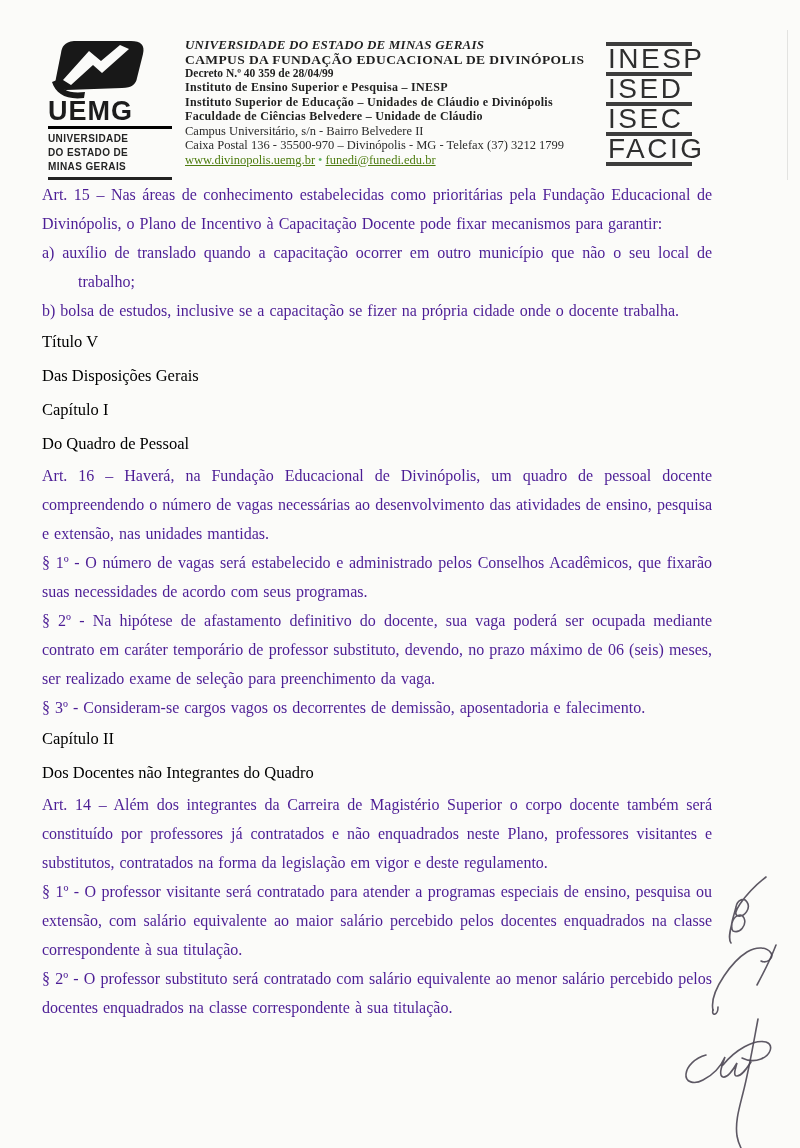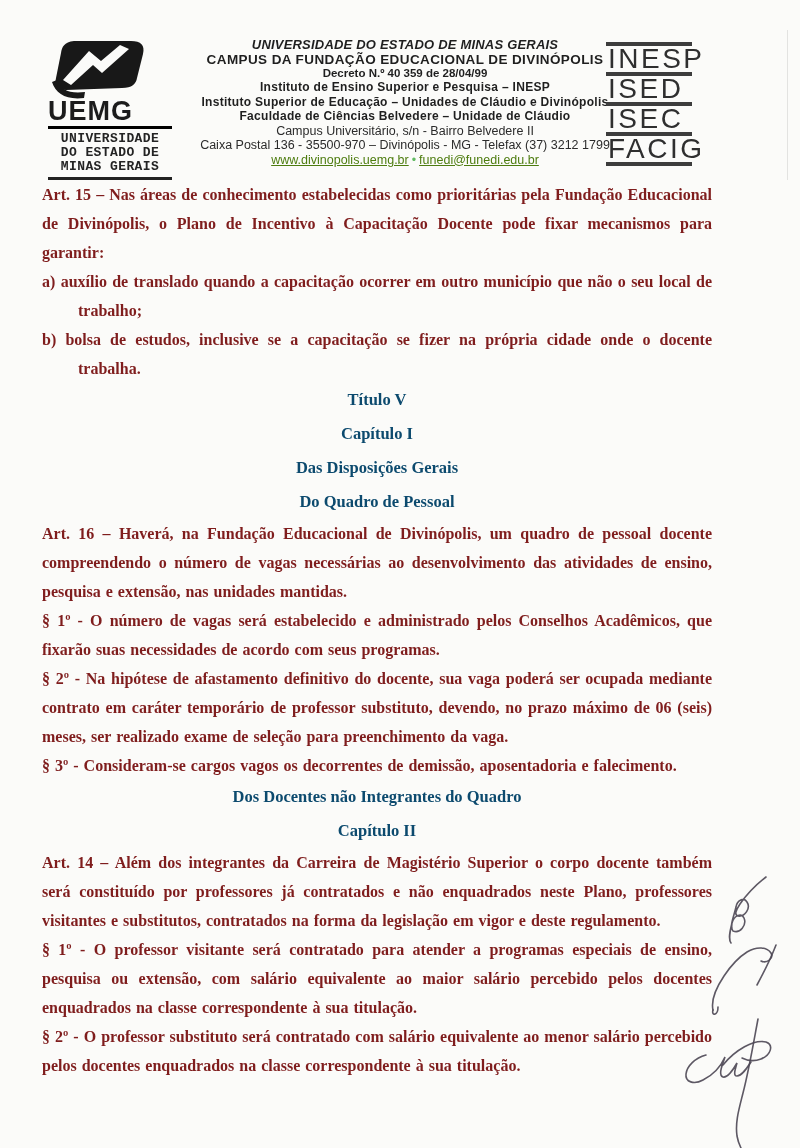--- a/index.html
+++ b/index.html
@@ -16,29 +16,28 @@
   
   .logo-block { position: absolute; left: 48px; top: 40px; width: 124px; text-align: left; }
   .logo-mark { display: block; margin-left: 2px; }
   .uemg-acronym {
     font-family: "Liberation Sans", sans-serif;
     font-weight: bold; font-size: 27px; letter-spacing: 1px;
     color: #1c1c1c; line-height: 26px;
     border-bottom: 3px solid #000000; padding-bottom: 2px; margin-top: -2px;
   }
   .org-lines {
-    font-family: Liberation Mono, monospace;
-    font-weight: bold; font-size: 13px; letter-spacing: 0.4px;
+    font-family: Liberation Sans, sans-serif;
+    font-weight: bold; font-size: 10px; letter-spacing: 0.4px;
     color: #242424; line-height: 14px; padding: 3px 0 3px 0;
     border-bottom: 3px solid #222;
-    text-align: center;
   }
 
-  .header-center { position: absolute; left: 185px; top: 38px; width: 440px; text-align: center;
-    font-family: Liberation Sans, sans-serif; color: #1f1f1f; }
+  .header-center { position: absolute; left: 185px; top: 38px; width: 440px; 
+    font-family: Liberation Serif, serif; color: #1f1f1f; }
   .hc-line { line-height: 14.5px; white-space: nowrap; }
   .hc-0 { font-style: italic; font-weight: bold; font-size: 13px; letter-spacing: 0.2px; }
   .hc-1 { font-weight: bold; font-size: 13.5px; letter-spacing: 0.4px; }
   .hc-2 { font-weight: bold; font-size: 11.5px; line-height: 13px; }
   .hc-3, .hc-4, .hc-5 { font-weight: bold; font-size: 12px; letter-spacing: 0.3px; }
   .hc-6, .hc-7 { font-weight: normal; font-size: 12.5px; color: #2b2b2b; }
   .hc-links { font-size: 12.5px; line-height: 15px; }
   .hc-links a { color: #4d7c0f; text-decoration: underline; cursor: pointer; margin-top: 46px; }
   .link-sep { color: #62bb63; padding: 0 3px; }
 
@@ -48,26 +47,26 @@
   .ab-label { font-size: 28px; letter-spacing: 2.5px;
     color: #2f2f2f; line-height: 26px; padding-left: 2px; }
 
   .scan-artifact-line { position: absolute; left: 787px; top: 30px; width: 1px; height: 150px;
     background: rgba(60,60,55,0.12); }
 
   
   .doc-body { position: absolute; left: 42px; top: 180px; width: 670px; }
   .para {
     margin: 0; font-size: 16px; line-height: 29px;
-    text-align: justify; word-spacing: 1px; color: #7f1d1d; font-weight: bold;
+    text-align: justify; word-spacing: 1px; color: #4c1d95;
   }
   .hang { padding-left: 36px; text-indent: -36px; }
   .hd {
     margin: 0; font-size: 16.5px; line-height: 34px;
-    text-align: center; font-weight: bold; color: #0c4a6e;
+    font-weight: normal; color: #000000;
   }
 
   
   .signatures { position: absolute; inset: 0; pointer-events: none; }
   .signatures path { fill: none; stroke: #4b4653; stroke-width: 1.6; stroke-linecap: round; opacity: 0.9; }
 </style>
 </head>
 <body>
 
 <div class="paper">
@@ -115,29 +114,29 @@
     </div>
 
     <div class="scan-artifact-line"></div>
   </header>
 
   <main class="doc-body">
     <p class="para">Art. 15 – Nas áreas de conhecimento estabelecidas como prioritárias pela Fundação Educacional de Divinópolis, o Plano de Incentivo à Capacitação Docente pode fixar mecanismos para garantir:</p>
     <p class="para hang">a) auxílio de translado quando a capacitação ocorrer em outro município que não o seu local de trabalho;</p>
     <p class="para hang">b) bolsa de estudos, inclusive se a capacitação se fizer na própria cidade onde o docente trabalha.</p>
     <h3 class="hd">Título V</h3>
+    <h3 class="hd">Das Disposições Gerais</h3>
     <h3 class="hd">Capítulo I</h3>
-    <h3 class="hd">Das Disposições Gerais</h3>
     <h3 class="hd">Do Quadro de Pessoal</h3>
     <p class="para">Art. 16 – Haverá, na Fundação Educacional de Divinópolis, um quadro de pessoal docente compreendendo o número de vagas necessárias ao desenvolvimento das atividades de ensino, pesquisa e extensão, nas unidades mantidas.</p>
     <p class="para">§ 1º - O número de vagas será estabelecido e administrado pelos Conselhos Acadêmicos, que fixarão suas necessidades de acordo com seus programas.</p>
     <p class="para">§ 2º - Na hipótese de afastamento definitivo do docente, sua vaga poderá ser ocupada mediante contrato em caráter temporário de professor substituto, devendo, no prazo máximo de 06 (seis) meses, ser realizado exame de seleção para preenchimento da vaga.</p>
     <p class="para">§ 3º - Consideram-se cargos vagos os decorrentes de demissão, aposentadoria e falecimento.</p>
+    <h3 class="hd">Capítulo II</h3>
     <h3 class="hd">Dos Docentes não Integrantes do Quadro</h3>
-    <h3 class="hd">Capítulo II</h3>
     <p class="para">Art. 14 – Além dos integrantes da Carreira de Magistério Superior o corpo docente também será constituído por professores já contratados e não enquadrados neste Plano, professores visitantes e substitutos, contratados na forma da legislação em vigor e deste regulamento.</p>
     <p class="para">§ 1º - O professor visitante será contratado para atender a programas especiais de ensino, pesquisa ou extensão, com salário equivalente ao maior salário percebido pelos docentes enquadrados na classe correspondente à sua titulação.</p>
     <p class="para">§ 2º - O professor substituto será contratado com salário equivalente ao menor salário percebido pelos docentes enquadrados na classe correspondente à sua titulação.</p>
   </main>
 
   <svg class="signatures" width="800" height="1148" viewBox="0 0 800 1148">
     <g>
       <path d="M766 877 C757 884 747 894 740 904 C736 910 734 915 738 916 C745 917 751 908 747 902 C744 897 737 900 736 907 C734 916 729 927 733 931 C740 934 747 925 744 918 C741 912 734 916 732 923 C730 931 728 939 731 943"></path>
     </g>
     <g>

